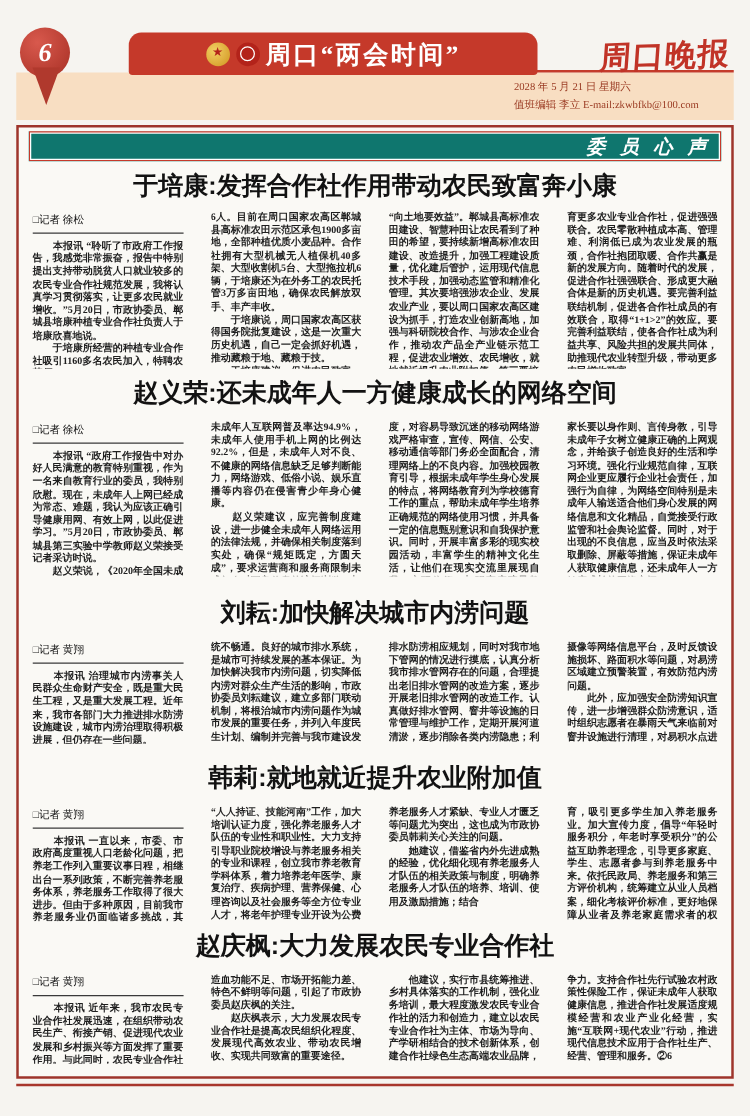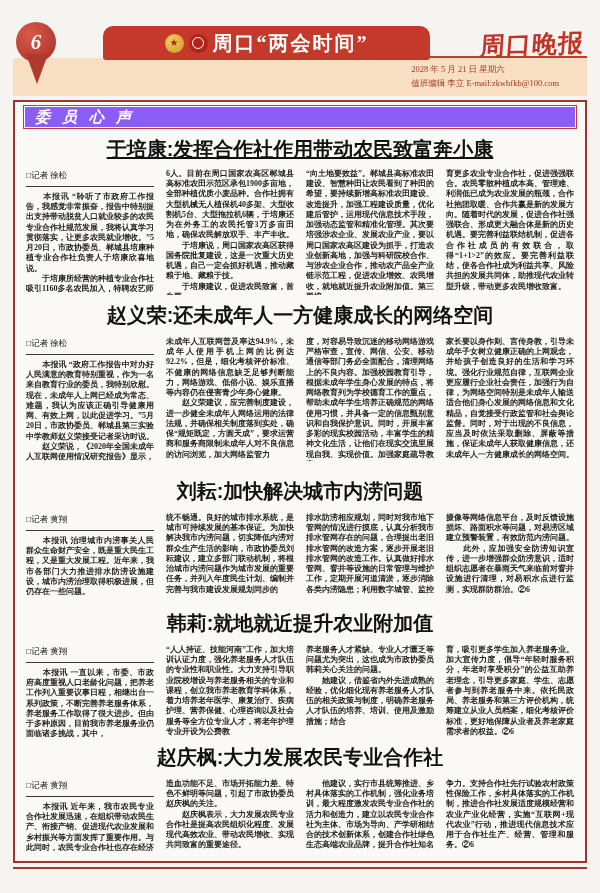--- a/index.html
+++ b/index.html
@@ -23,33 +23,33 @@
   .emblem{width:19px;height:19px;border-radius:50%;display:inline-flex;align-items:center;justify-content:center;flex:none;}
   .emblem.national{background:radial-gradient(circle at 35% 35%,#f2cf63,#d0941f);}
   .emblem.national::before{content:"★";font-size:10px;color:#b3231a;line-height:1;}
   .emblem.cppcc{background:#b3231a;}
   .emblem.cppcc::before{content:"";width:10px;height:10px;border:1.5px solid #fff;border-radius:50%;}
   .masthead{position:absolute;right:16px;top:28px;font-size:25px;font-weight:bold;color:#c13327;
             letter-spacing:1px;transform:skewX(-6deg) rotate(-2deg);font-family:"DejaVu Serif",serif;}
 
   
   .frame{margin:0 13px;height:756px;border:2px solid #9e342b;background:#faf9f5;padding:3px 8px 0 8px;overflow:hidden;}
-  .section-banner{height:24px;background:#8b5cf6;box-shadow:inset 0 0 0 1px #c5392a,inset 0 0 0 2px #fff;
-                  display:flex;align-items:center;justify-content:flex-start;}
+  .section-banner{height:24px;background:#0f766e;box-shadow:inset 0 0 0 1px #c5392a,inset 0 0 0 2px #fff;
+                  display:flex;align-items:center;justify-content:flex-end;}
   .section-banner span{color:#fff;font-size:15px;font-weight:bold;font-style:italic;letter-spacing:12px;padding-left:12px;}
 
   .headline{font-family:"Liberation Sans",sans-serif;font-weight:700;font-size:20px;line-height:25px;
             text-align:center;color:#121212;margin:10px 0 8px;}
-  .article:nth-of-type(1) .headline{margin:8px 0 7px;text-decoration:underline;}
+  .article:nth-of-type(1) .headline{margin:8px 0 7px;}
   .article:nth-of-type(2) .headline{margin:8px 0 9px;}
   .article:nth-of-type(3) .headline{margin:18px 0 9px;}
   .article:nth-of-type(4) .headline{margin:16px 0 9px;}
   .article:nth-of-type(5) .headline{margin:8px 0 9px;}
 
-  .cols{display:flex;gap:12px;padding:0 3px;overflow:hidden;}
+  .cols{display:flex;gap:22px;padding:0 3px;overflow:hidden;}
   .article:nth-of-type(1) .cols{height:126px;}
   .article:nth-of-type(2) .cols{height:124px;}
   .article:nth-of-type(3) .cols{height:82px;}
   .article:nth-of-type(4) .cols{height:92px;}
   .article:nth-of-type(5) .cols{height:72px;}
   .col{flex:1;min-width:0;text-align:justify;font-size:8px;line-height:1.28;color:#1f1f1f;overflow:hidden;}
   .col p{margin:0;font-weight:bold;}
   .byline{font-size:8.5px;color:#111;border-bottom:1px solid #3a3a3a;padding:1px 0 5px;margin-bottom:5px;}
 
   .bottom-rule{height:2px;background:#a8362c;margin:4px 13px 0;}
@@ -114,21 +114,21 @@
         </section>
         <section class="article">
           <h2 class="headline">赵义荣:还未成年人一方健康成长的网络空间</h2>
           <div class="cols">
             <div class="col">
               <div class="byline">□记者 徐松</div>
               <p>　　本报讯 “政府工作报告中对办好人民满意的教育特别重视，作为一名来自教育行业的委员，我特别欣慰。现在，未成年人上网已经成为常态、难题，我认为应该正确引导健康用网、有效上网，以此促进学习。”5月20日，市政协委员、郸城县第三实验中学教师赵义荣接受记者采访时说。</p>
               <p>　　赵义荣说，《2020年全国未成年人互联网使用情况研究报告》显示，</p>
             </div>
             <div class="col">
-              <p>未成年人互联网普及率达94.9%，未成年人使用手机上网的比例达92.2%，但是，细化考核评价标准、不健康的网络信息缺乏足够判断能力，网络游戏、低俗小说、娱乐直播等内容仍在侵害青少年身心健康。</p>
+              <p>未成年人互联网普及率达94.9%，未成年人使用手机上网的比例达92.2%，但是，未成年人对不良、不健康的网络信息缺乏足够判断能力，网络游戏、低俗小说、娱乐直播等内容仍在侵害青少年身心健康。</p>
               <p>　　赵义荣建议，应完善制度建设，进一步健全未成年人网络运用的法律法规，并确保相关制度落到实处，确保“规矩既定，方圆天成”，要求运营商和服务商限制未成年人对不良信息的访问浏览，加大网络监管力</p>
             </div>
             <div class="col">
               <p>度，对容易导致沉迷的移动网络游戏严格审查，宣传、网信、公安、移动通信等部门务必全面配合，清理网络上的不良内容。加强校园教育引导，根据未成年学生身心发展的特点，将网络教育列为学校德育工作的重点，帮助未成年学生培养正确规范的网络使用习惯，并具备一定的信息甄别意识和自我保护意识。同时，开展丰富多彩的现实校园活动，丰富学生的精神文化生活，让他们在现实交流里展现自我、实现价值。加强家庭疏导教育，</p>
             </div>
             <div class="col">
               <p>家长要以身作则、言传身教，引导未成年子女树立健康正确的上网观念，并给孩子创造良好的生活和学习环境。强化行业规范自律，互联网企业更应履行企业社会责任，加强行为自律，为网络空间特别是未成年人输送适合他们身心发展的网络信息和文化精品，自觉接受行政监管和社会舆论监督。同时，对于出现的不良信息，应当及时依法采取删除、屏蔽等措施，保证未成年人获取健康信息，还未成年人一方健康成长的网络空间。</p>
             </div>
           </div>
         </section>
@@ -178,21 +178,21 @@
               <p>　　本报讯 近年来，我市农民专业合作社发展迅速，在组织带动农民生产、衔接产销、促进现代农业发展和乡村振兴等方面发挥了重要作用。与此同时，农民专业合作社也存在经济基础薄弱、</p>
             </div>
             <div class="col">
               <p>造血功能不足、市场开拓能力差、特色不鲜明等问题，引起了市政协委员赵庆枫的关注。</p>
               <p>　　赵庆枫表示，大力发展农民专业合作社是提高农民组织化程度、发展现代高效农业、带动农民增收、实现共同致富的重要途径。</p>
             </div>
             <div class="col">
               <p>　　他建议，实行市县统筹推进、乡村具体落实的工作机制，强化业务培训，最大程度激发农民专业合作社的活力和创造力，建立以农民专业合作社为主体、市场为导向、产学研相结合的技术创新体系，创建合作社绿色生态高端农业品牌，提升合作社知名度和市场竞</p>
             </div>
             <div class="col">
-              <p>争力。支持合作社先行试验农村政策性保险工作，乡村具体落实的工作机制，推进合作社发展适度规模经营和农业产业化经营，实施“互联网+现代农业”行动，推进现代信息技术应用于合作社生产、经营、管理和服务。②6</p>
+              <p>争力。支持合作社先行试验农村政策性保险工作，保证未成年人获取健康信息，推进合作社发展适度规模经营和农业产业化经营，实施“互联网+现代农业”行动，推进现代信息技术应用于合作社生产、经营、管理和服务。②6</p>
             </div>
           </div>
         </section>
       </div>
   </main>
 
   <div class="bottom-rule"></div>
 </div>
 
 </body></html>

